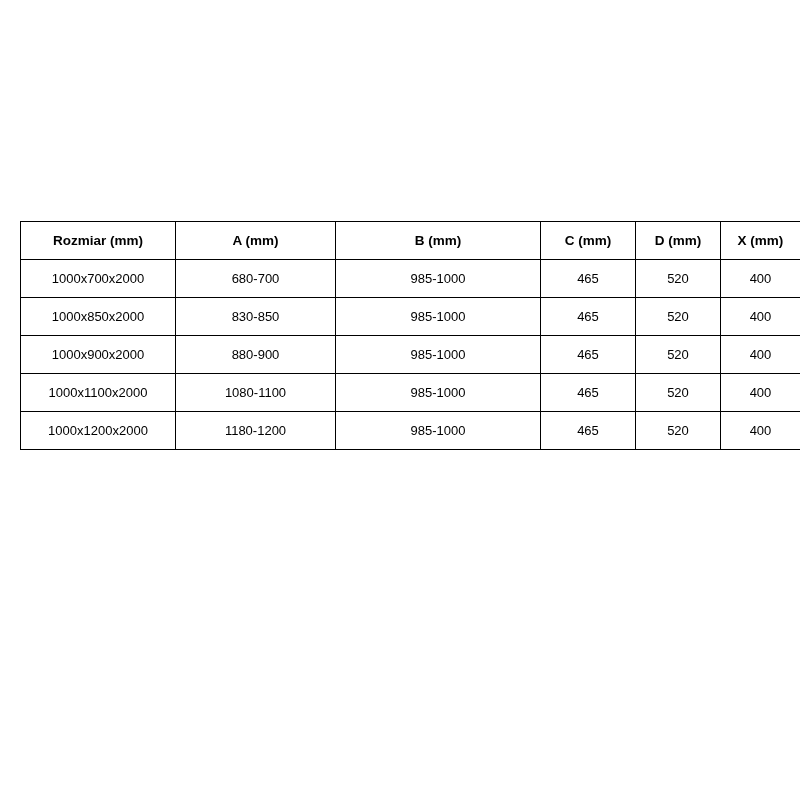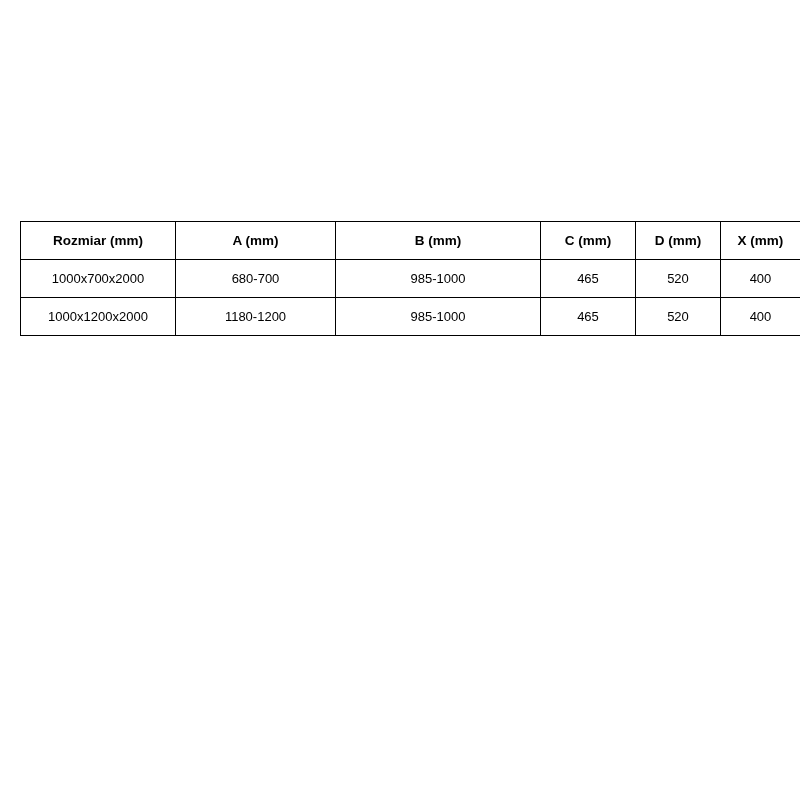--- a/index.html
+++ b/index.html
@@ -77,20 +77,44 @@
       <tbody>
         <tr>
           <td>1000x700x2000</td>
           <td>680-700</td>
           <td>985-1000</td>
           <td>465</td>
           <td>520</td>
           <td>400</td>
         </tr>
         <tr>
+          <td>1000x850x2000</td>
+          <td>830-850</td>
+          <td>985-1000</td>
+          <td>465</td>
+          <td>520</td>
+          <td>400</td>
+        </tr>
+        <tr>
+          <td>1000x900x2000</td>
+          <td>880-900</td>
+          <td>985-1000</td>
+          <td>465</td>
+          <td>520</td>
+          <td>400</td>
+        </tr>
+        <tr>
+          <td>1000x1100x2000</td>
+          <td>1080-1100</td>
+          <td>985-1000</td>
+          <td>465</td>
+          <td>520</td>
+          <td>400</td>
+        </tr>
+        <tr>
           <td>1000x1200x2000</td>
           <td>1180-1200</td>
           <td>985-1000</td>
           <td>465</td>
           <td>520</td>
           <td>400</td>
         </tr>
       </tbody>
     </table>
   </div>

